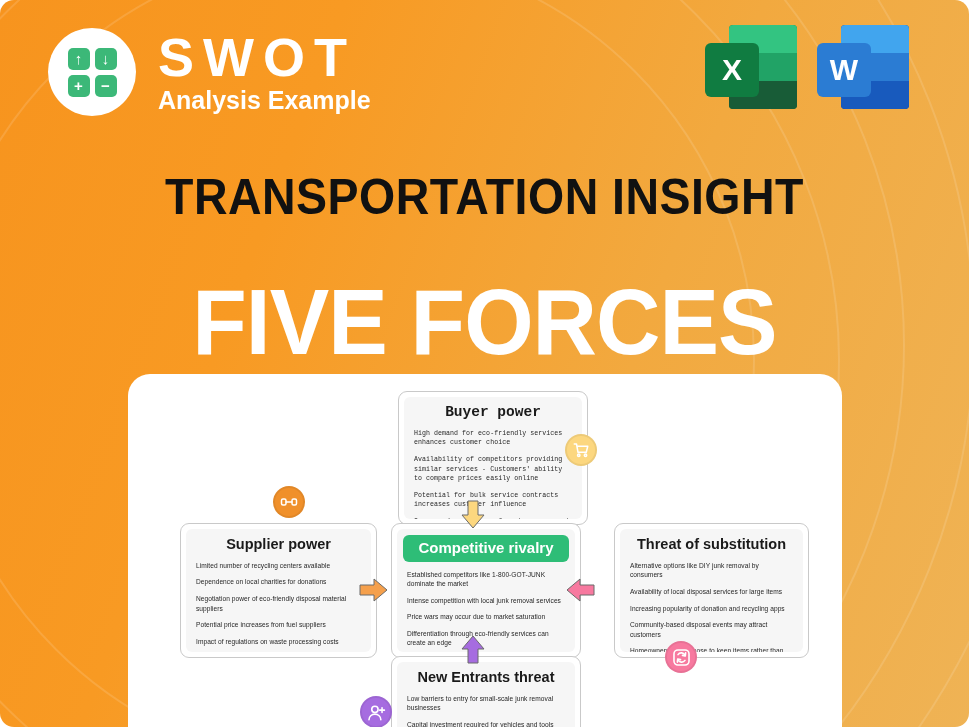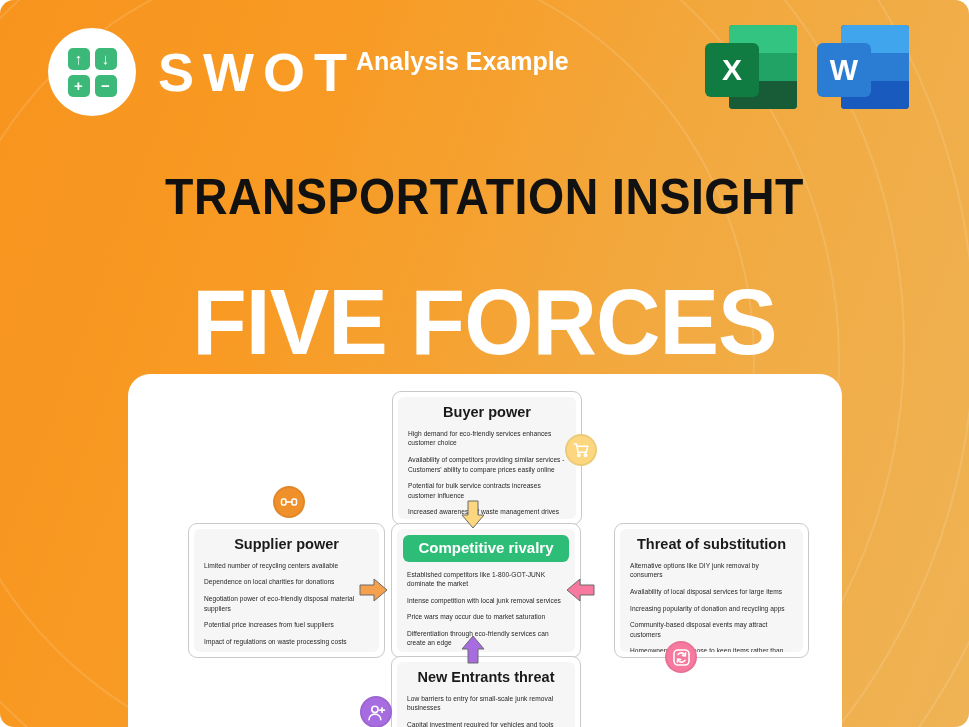--- a/index.html
+++ b/index.html
@@ -35,21 +35,21 @@
   .logo-circle {
     width:88px; height:88px; border-radius:50%; background:#ffffff;
     display:flex; align-items:center; justify-content:center;
   }
   .logo-grid { display:grid; grid-template-columns:22px 22px; grid-template-rows:22px 22px; gap:5px; }
   .logo-cell {
     background:#3cb878; border-radius:5px;
     display:flex; align-items:center; justify-content:center;
     color:#fff; font-size:15px; font-weight:bold; line-height:1;
   }
-  .logo-text { display:flex; flex-direction:row; justify-content:center; }
+  .logo-text { display:flex; flex-direction:column; justify-content:center; }
   .logo-title {
     color:#ffffff; font-size:54px; font-weight:bold; letter-spacing:9px; line-height:1.0;
   }
   .logo-sub {
     color:#ffffff; font-size:25px; font-weight:bold; line-height:1.15; margin-top:2px; letter-spacing:0px;
   }
 
   
   #office-icons { position:absolute; right:60px; top:25px; display:flex; gap:20px; }
   .office-icon { position:relative; width:92px; height:84px; }
@@ -117,22 +117,22 @@
     padding:5px 0; font-size:15px; margin:-2px -4px 8px -4px;
   }
   .force-list { list-style:none; }
   .force-list li {
     font-size:6.6px; color:#262626; line-height:1.45;
     margin-bottom:7px; letter-spacing:0.05px;
   }
   .force-list li:last-child { margin-bottom:0; }
 
   
-  #box-buyer     { left:264px; top:17px;  width:190px; height:134px; }
-  #box-supplier  { left:60px;  top:149px; width:197px; height:135px; }
+  #box-buyer     { left:270px; top:17px;  width:190px; height:134px;font-family:Liberation Mono, monospace; }
+  #box-supplier  { left:52px;  top:149px; width:197px; height:135px; }
   #box-center    { left:263px; top:149px; width:190px; height:135px; }
   #box-substitute{ left:458px; top:149px; width:195px; height:135px;margin-left:28px; }
   #box-entrants  { left:263px; top:282px; width:190px; height:118px; }
 
   
   .arrow { position:absolute; width:0; height:0; }
   .arrow svg { display:block; }
 
   
   .badge {

